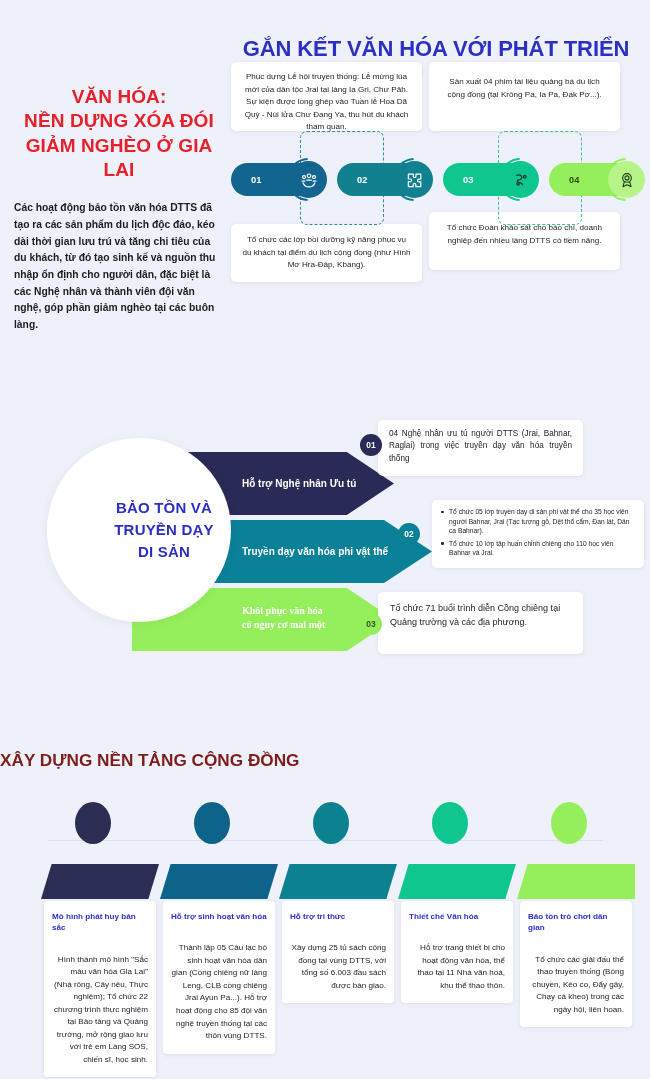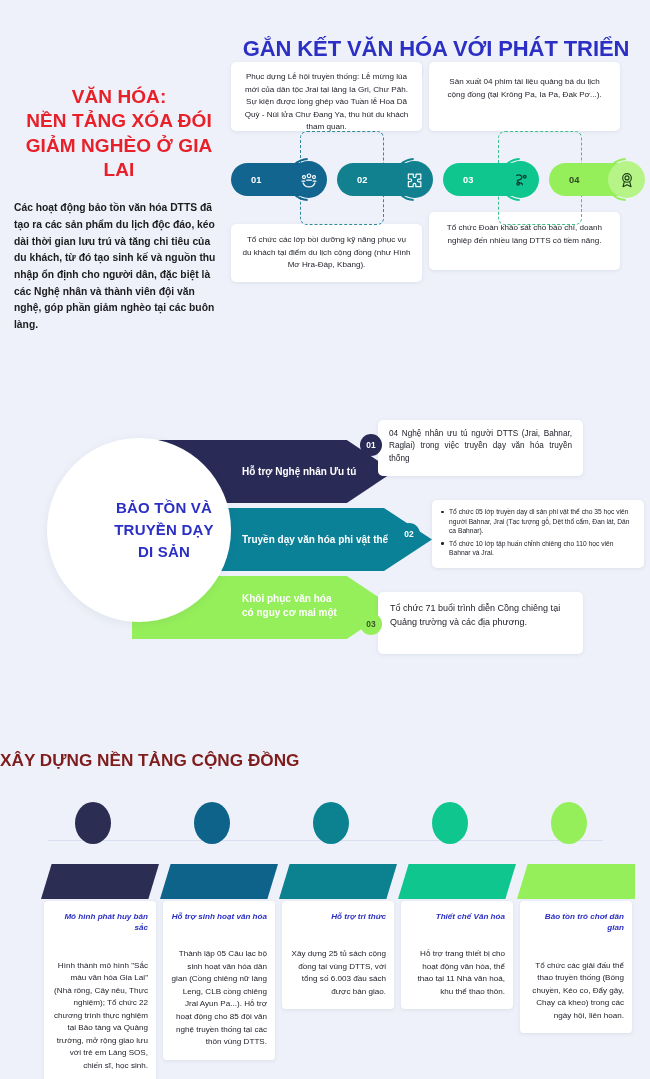--- a/index.html
+++ b/index.html
@@ -89,21 +89,21 @@
     position: absolute; left: 47px; top: 438px; width: 184px; height: 184px;
     background: #ffffff; border-radius: 50%;
     display: flex; align-items: center; justify-content: center;
     box-shadow: 0 2px 10px rgba(40,50,90,.07); z-index: 6;
   }
   .s2-circle span {
     color: #2b2fc4; font-weight: 800; font-size: 15px; line-height: 1.45;
     text-align: center; letter-spacing: .2px; margin-left: 25px;
   }
 
-  .arrow { position: absolute; display: flex; align-items: center; }
+  .arrow { position: absolute; display: flex; align-items: center; margin-top: 12px; }
   .arrow .lbl {
     color: #ffffff; font-weight: 700; font-size: 10px; line-height: 1.35;
     position: absolute; left: 110px;
   }
   .arw1 {
     left: 132px; top: 440px; width: 262px; height: 63px;
     background: #292b56;
     clip-path: polygon(0 0, 82% 0, 82% -0%, 100% 50%, 82% 100%, 0 100%);
   }
   .arw2 {
@@ -159,39 +159,39 @@
   }
   .s3-par {
     position: absolute; left: 0; top: 62px; width: 118px; height: 35px;
   }
   .s3-card {
     position: absolute; left: 3px; top: 99px; width: 112px; min-height: 80px;
     background: #ffffff; border-radius: 4px; padding: 10px 8px 11px;
     box-shadow: 0 1px 4px rgba(40,50,90,.09);
   }
   .s3-card h4 {
-    color: #2b2fc4; font-size: 8.1px; font-weight: 800; text-align: right;
-    line-height: 1.4; margin-bottom: 26px; font-style: italic;
+    color: #2b2fc4; font-size: 8.1px; font-weight: 800; text-align: left;
+    line-height: 1.4; margin-bottom: 20px;
   }
   .s3-card p {
     color: #22242b; font-size: 8.1px; line-height: 1.55; text-align: right;
   }
   .s3-card.pad-mid p { margin-top: 14px; }
 </style>
 </head>
 <body>
 
 <div class="page">
 
   <div class="sec1">
 
     <div class="s1-left">
       <div class="s1-title">
         <div>VĂN HÓA:</div>
-        <div>NỀN TẢNG XÓA ĐÓI</div>
+        <div>NỀN DỰNG XÓA ĐÓI</div>
         <div>GIẢM NGHÈO Ở GIA</div>
         <div>LAI</div>
       </div>
       <div class="s1-body">Các hoạt động bảo tồn văn hóa DTTS đã tạo ra các sản phẩm du lịch độc đáo, kéo dài thời gian lưu trú và tăng chi tiêu của du khách, từ đó tạo sinh kế và nguồn thu nhập ổn định cho người dân, đặc biệt là các Nghệ nhân và thành viên đội văn nghệ, góp phần giảm nghèo tại các buôn làng.</div>
     </div>
 
     <div class="s1-head">GẮN KẾT VĂN HÓA VỚI PHÁT TRIỂN DU LỊCH</div>
 
     <div class="card s1-box-a">
       <p>Phục dựng Lễ hội truyền thống: Lễ mừng lúa mới của dân tộc Jrai tại làng Ia Gri, Chư Păh. Sự kiện được lồng ghép vào Tuần lễ Hoa Dã Quỳ - Núi lửa Chư Đang Ya, thu hút du khách tham quan.</p>
@@ -278,21 +278,21 @@
 
   <div class="sec2"></div>
 
   <div class="arrow arw1">
     <span class="lbl">Hỗ trợ Nghệ nhân Ưu tú</span>
   </div>
   <div class="arrow arw2">
     <span class="lbl">Truyền dạy văn hóa phi vật thể</span>
   </div>
   <div class="arrow arw3">
-    <span class="lbl" style="top:16px;">
+    <span class="lbl" style="top:16px;font-family:Liberation Serif, serif;">
       <span style="display:block">Khôi phục văn hóa</span>
       <span style="display:block">có nguy cơ mai một</span>
     </span>
   </div>
 
   <div class="s2-circle">
     <span>
       <span style="display:block">BẢO TỒN VÀ</span>
       <span style="display:block">TRUYỀN DẠY</span>
       <span style="display:block">DI SẢN</span>

